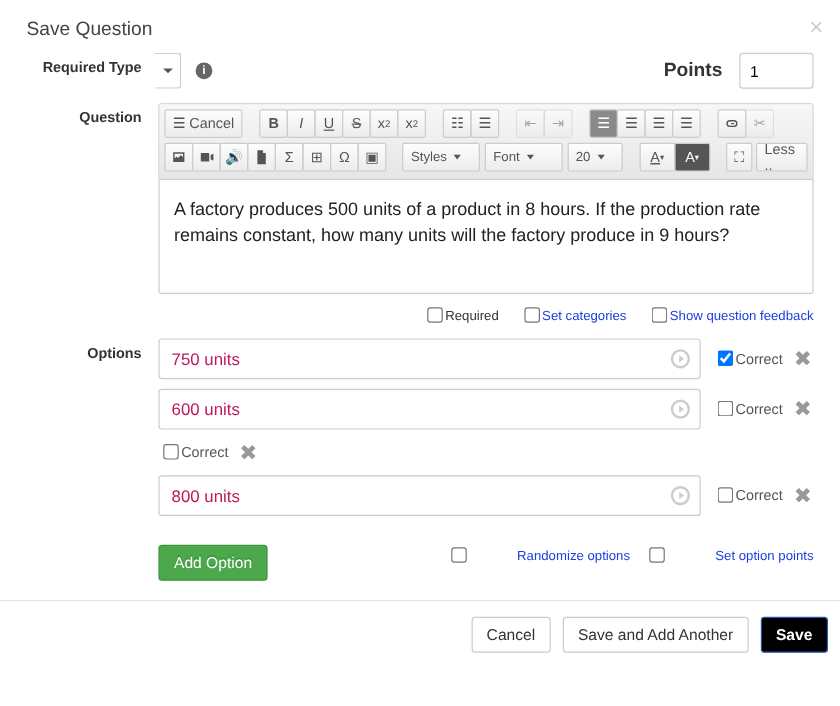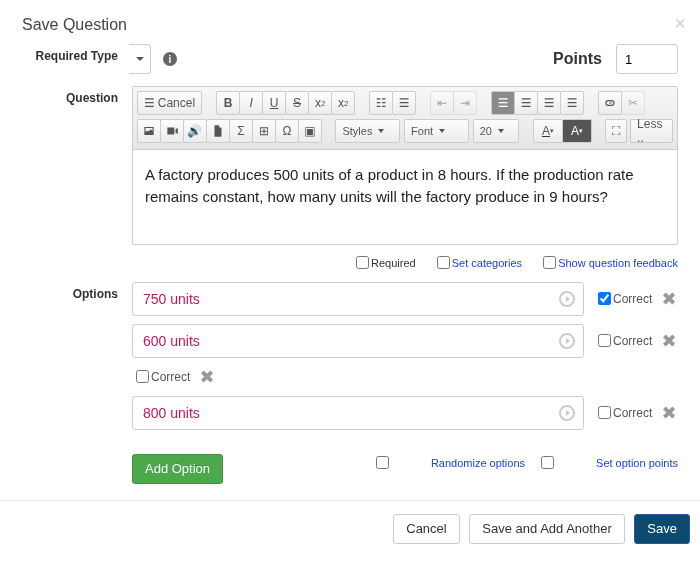--- a/index.html
+++ b/index.html
@@ -56,21 +56,21 @@
   .opt-foot { display: flex; align-items: center; margin-top: 4px; }
   .btn { display: inline-flex; align-items: center; height: 30px; padding: 0 12px; border-radius: 3px; font-size: 13px; cursor: pointer; border: 1px solid transparent; }
   .btn-green { background: #4ba84b; color: #fff; border-color: #3f923f; font-weight: 500; text-shadow: 0 -1px rgba(0,0,0,0.15); margin-top: 16px; }
   .opt-foot .spacer { flex: 1; }
   .opt-checks { font-size: 11px; }
   .opt-checks label { margin-left: 12px; }
   .opt-checks a { color: #1a3fe0; text-decoration: none; padding-left: 40px; }
 
   .footer { border-top: 1px solid #e5e5e5; margin: 16px -22px 0 -22px; padding: 13px 20px 0 0; text-align: right; }
   .btn-default { background: #fff; color: #333; border-color: #ccc; }
-  .btn-primary { background: #0c4a6e; color: #fff; border-color: #2857ab; font-weight: 400; }
+  .btn-primary { background: #000000; color: #fff; border-color: #2857ab; font-weight: 700; }
   .footer .btn { margin-left: 6px; }
 
   .radio-sym { display: inline-block; width: 11px; height: 11px; border-radius: 50%; border: 2px solid #555; position: relative; }
   .radio-sym:after { content: ""; position: absolute; left: 2.5px; top: 2.5px; width: 6px; height: 6px; border-radius: 50%; background: #555; display: none; }
   .radio-sym.on:after { display: block; }
 
   svg.e { width: 14px; height: 14px; display: block; fill: currentColor; }
 </style>
 </head>
 <body>

